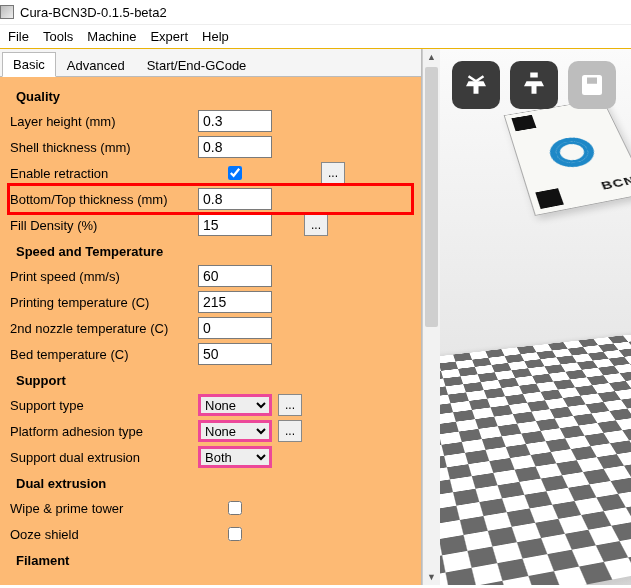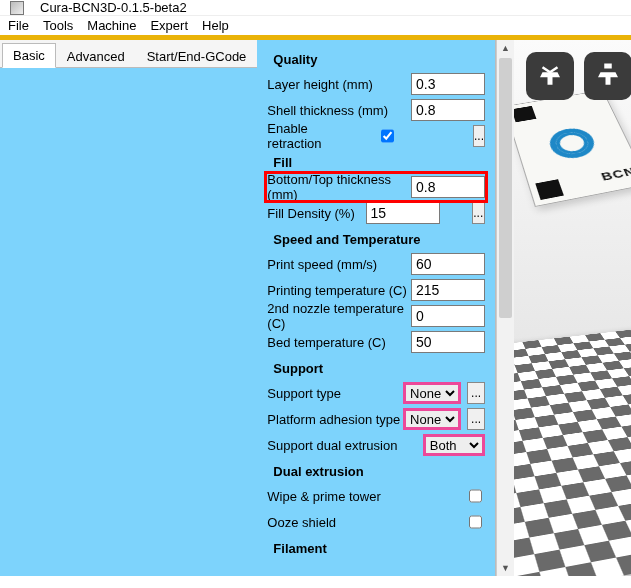--- a/index.html
+++ b/index.html
@@ -8,53 +8,52 @@
     font-family: "Segoe UI", Tahoma, sans-serif;
     font-size: 13px;
     color: #000;
     background: #fff;
     width: 631px;
     height: 588px;
     overflow: hidden;
     position: relative;
   }
   .titlebar {
-    height: 16px;
-    display: flex;
-    align-items: center;
-    padding: 0 10px;
+    height: 25px;
+    display: flex;
+    align-items: center;
+    padding: 0 0;
     border-bottom: 1px solid #eee;
-    gap: 10px;
   }
   .app-icon {
     width: 14px;
     height: 14px;
     border: 1px solid #777;
     margin-right: 6px;
     background: linear-gradient(135deg,#bbb,#eee);
   }
   .menubar {
     height: 24px;
     display: flex;
     align-items: center;
     padding: 0 8px;
     gap: 14px;
-    border-bottom: 5px solid #eab308;
+    border-bottom: 1px solid #eab308;
   }
   .menubar span { cursor: default; }
   .main {
     display: flex;
     height: calc(588px - 28px - 24px);
   }
   .left-panel {
-    width: 496px;
+    width: 422px;
     border-right: 1px solid #bbb;
     display: flex;
-    flex-direction: row;
-    background: #7dd3fc;
+    flex-direction: column;
+    background: #fdba74;
   }
   .tabs {
     display: flex;
     background: #f5f5f5;
     border-bottom: 1px solid #bbb;
     height: 28px;
     align-items: flex-end;
     padding-left: 2px;
   }
   .tab {
@@ -276,21 +275,20 @@
         <span class="label">Shell thickness (mm)</span>
         <input type="text" value="0.8" style="">
       </div>
       <div class="row">
         <span class="label">Enable retraction</span>
         <input type="checkbox" checked="" style="">
         <span style="flex:0 0 70px"></span>
         <span class="ellipsis-btn">...</span>
       </div>
 
-      <div class="section">Fill</div>
       <div class="row highlighted">
         <span class="label">Bottom/Top thickness (mm)</span>
         <input type="text" value="0.8" style="">
       </div>
       <div class="row">
         <span class="label">Fill Density (%)</span>
         <input type="text" value="15" style="">
         <span class="ellipsis-btn" style="margin-left:32px">...</span>
       </div>
 

